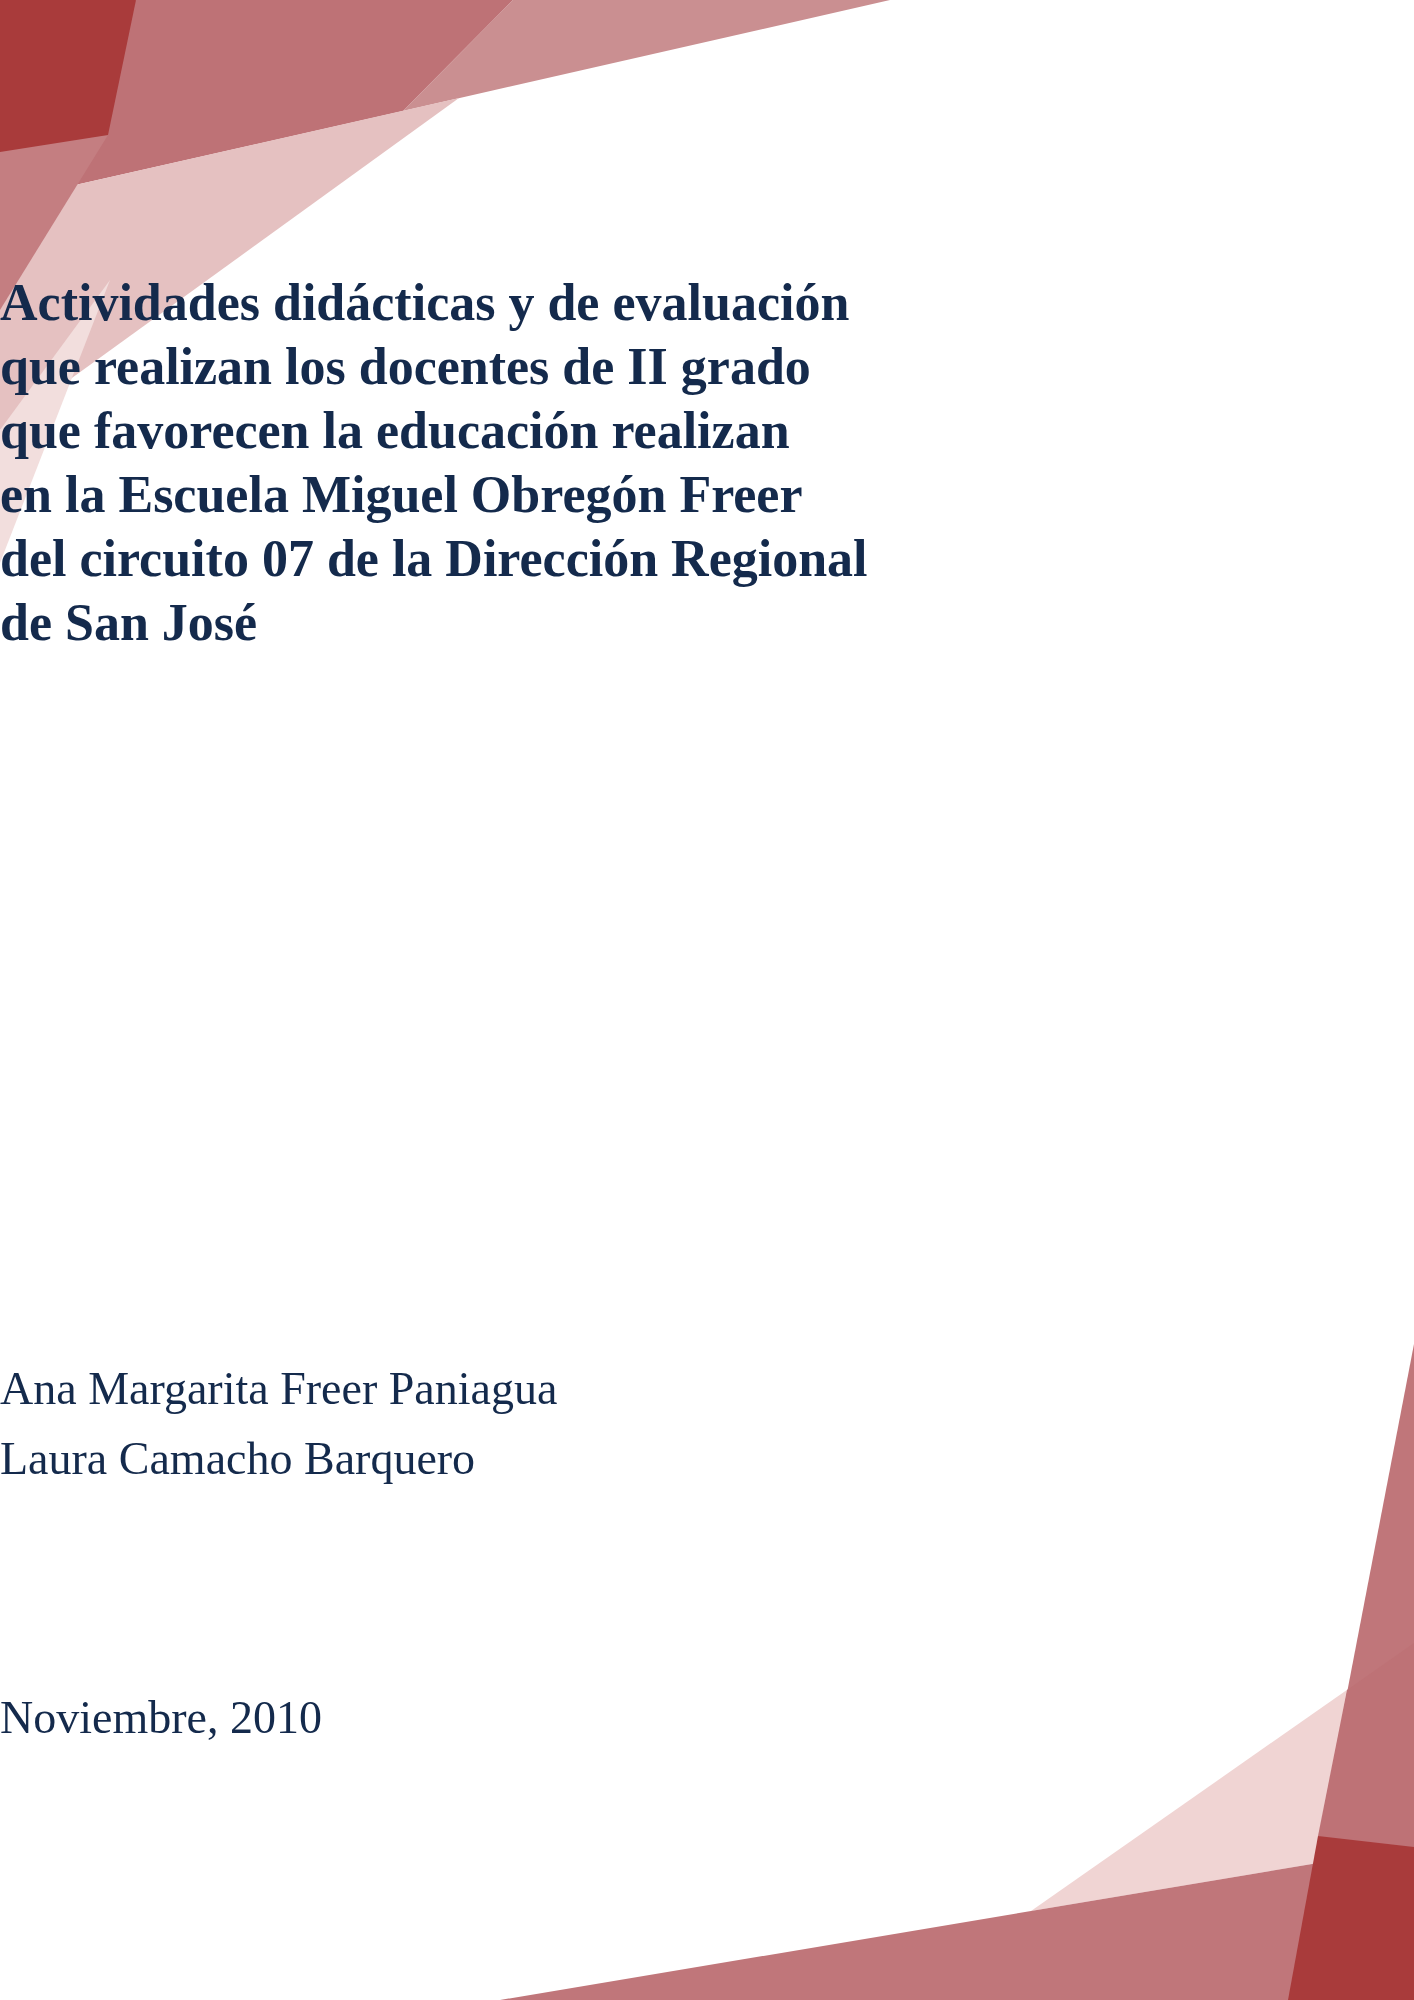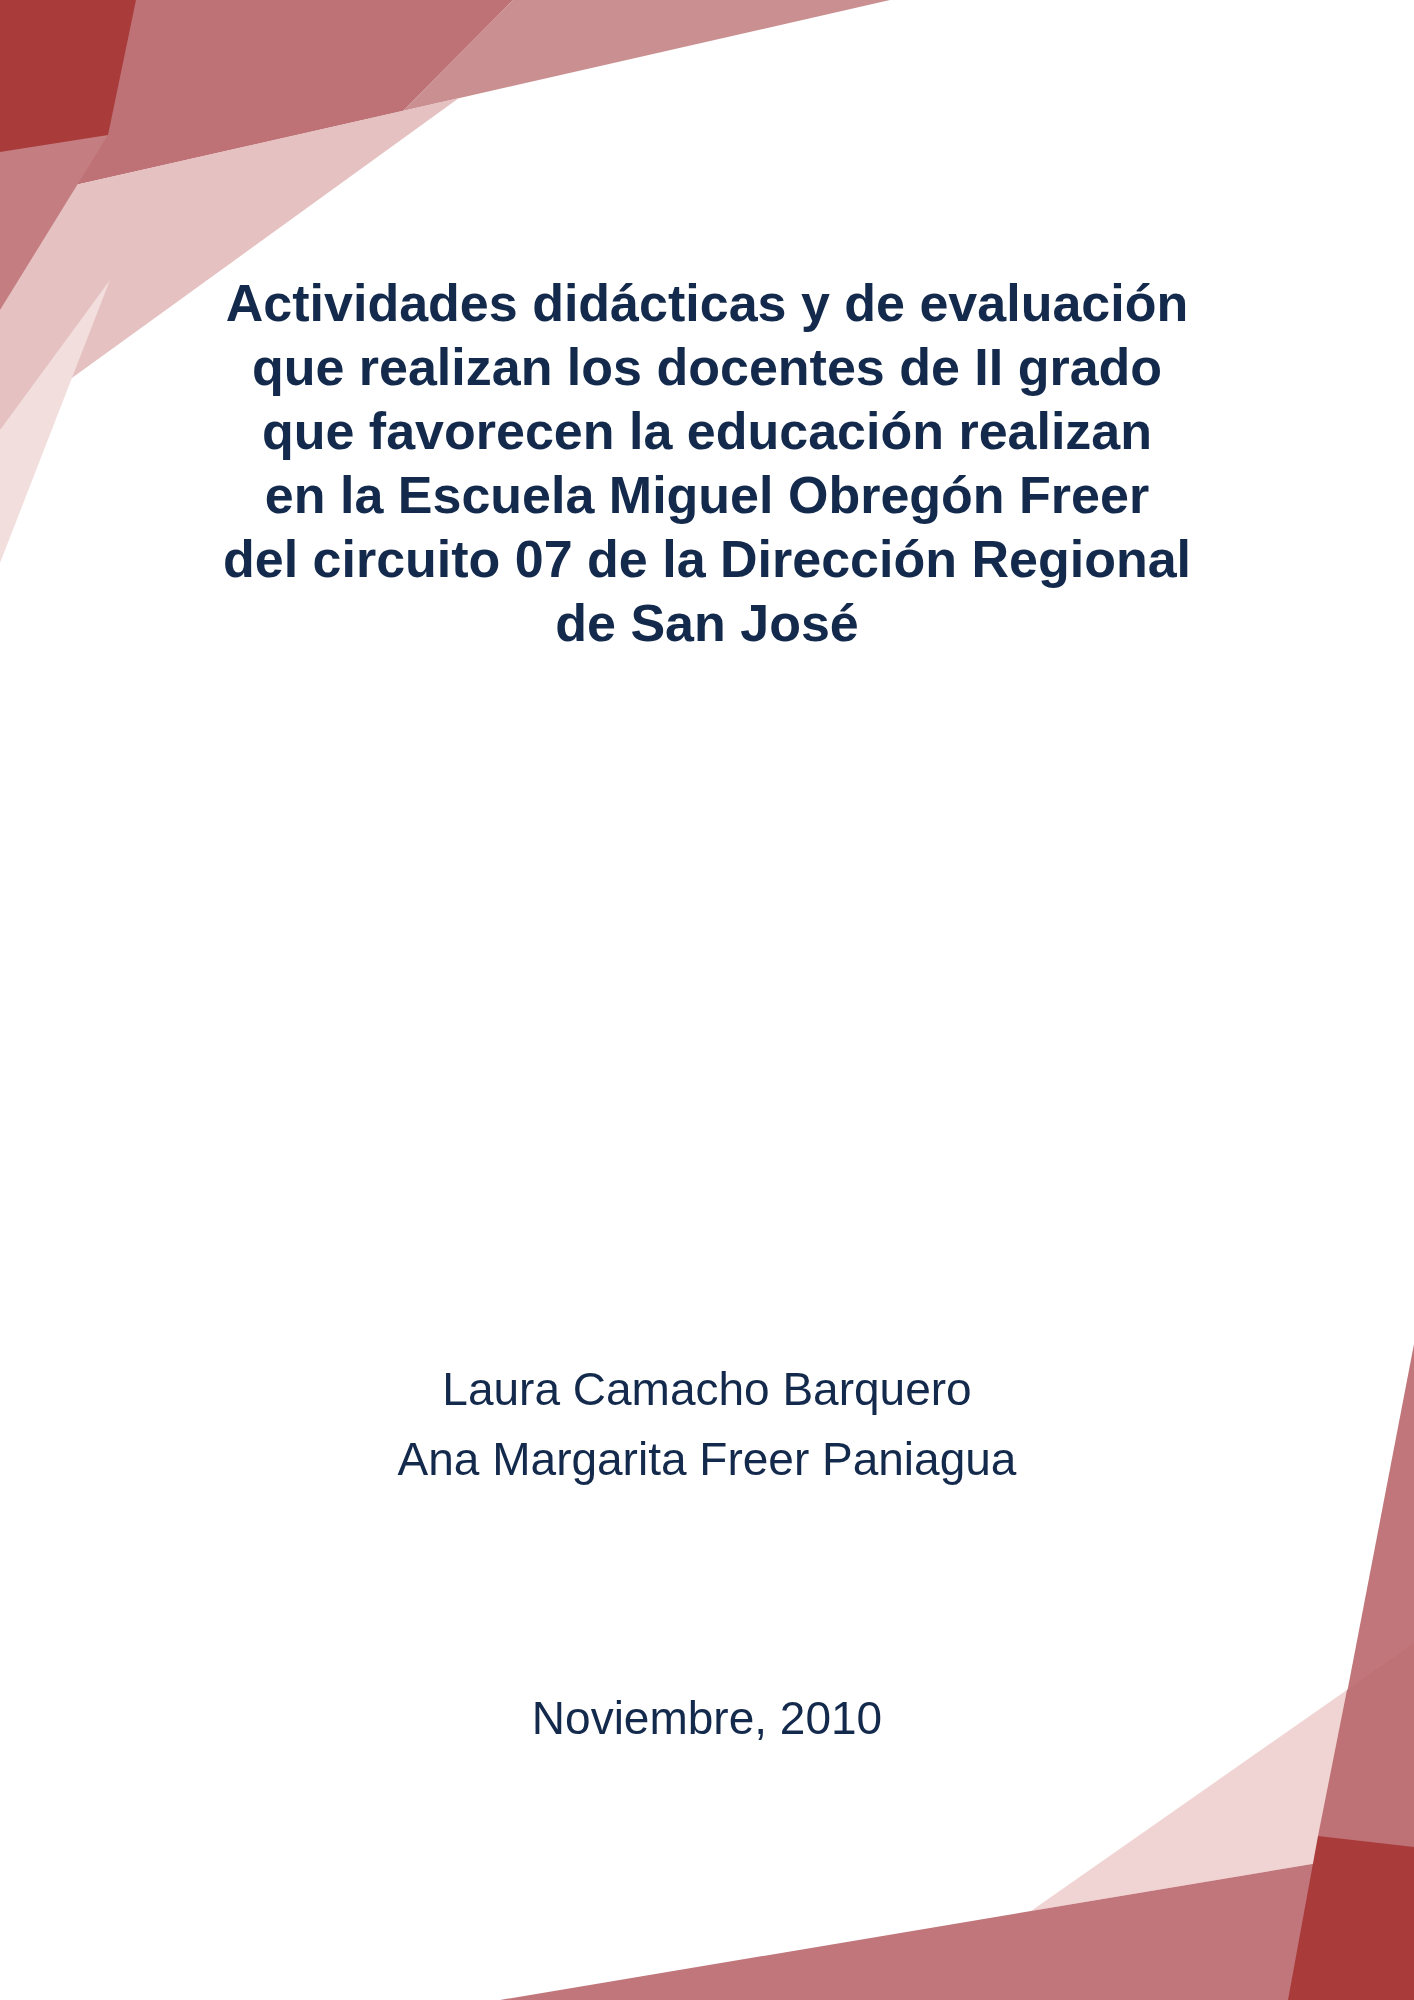--- a/index.html
+++ b/index.html
@@ -30,22 +30,22 @@
   .d-medium-soft { fill: var(--medium_soft, #CA8F91); }
   .d-wedge       { fill: var(--wedge, #C47E81); }
   .d-light       { fill: var(--light, #E5C1C1); }
   .d-light-soft  { fill: var(--light_soft, #F0D4D3); }
   .d-lightest    { fill: var(--lightest, #F2DEDD); }
 
   .textblock {
     position: absolute;
     left: 0;
     width: 100%;
-    text-align: center;
     color: var(--text_color, #142A4C);
+    font-family: Liberation Serif, serif;
   }
   .title {
     top: 236px;
     font-size: 52px;
     line-height: 64px;
     font-weight: bold;
   }
   .subtitle {
     top: 1004px;
     font-size: 46px;
@@ -94,19 +94,19 @@
     <div>Actividades didácticas y de evaluación</div>
     <div>que realizan los docentes de II grado</div>
     <div>que favorecen la educación realizan</div>
     <div>en la Escuela Miguel Obregón Freer</div>
     <div>del circuito 07 de la Dirección Regional</div>
     <div>de San José</div>
   </h1>
 
 
   <div class="textblock authors">
+    <div>Ana Margarita Freer Paniagua</div>
     <div>Laura Camacho Barquero</div>
-    <div>Ana Margarita Freer Paniagua</div>
   </div>
 
   <div class="textblock date">Noviembre, 2010</div>
 
 </div>
 
 </body></html>

